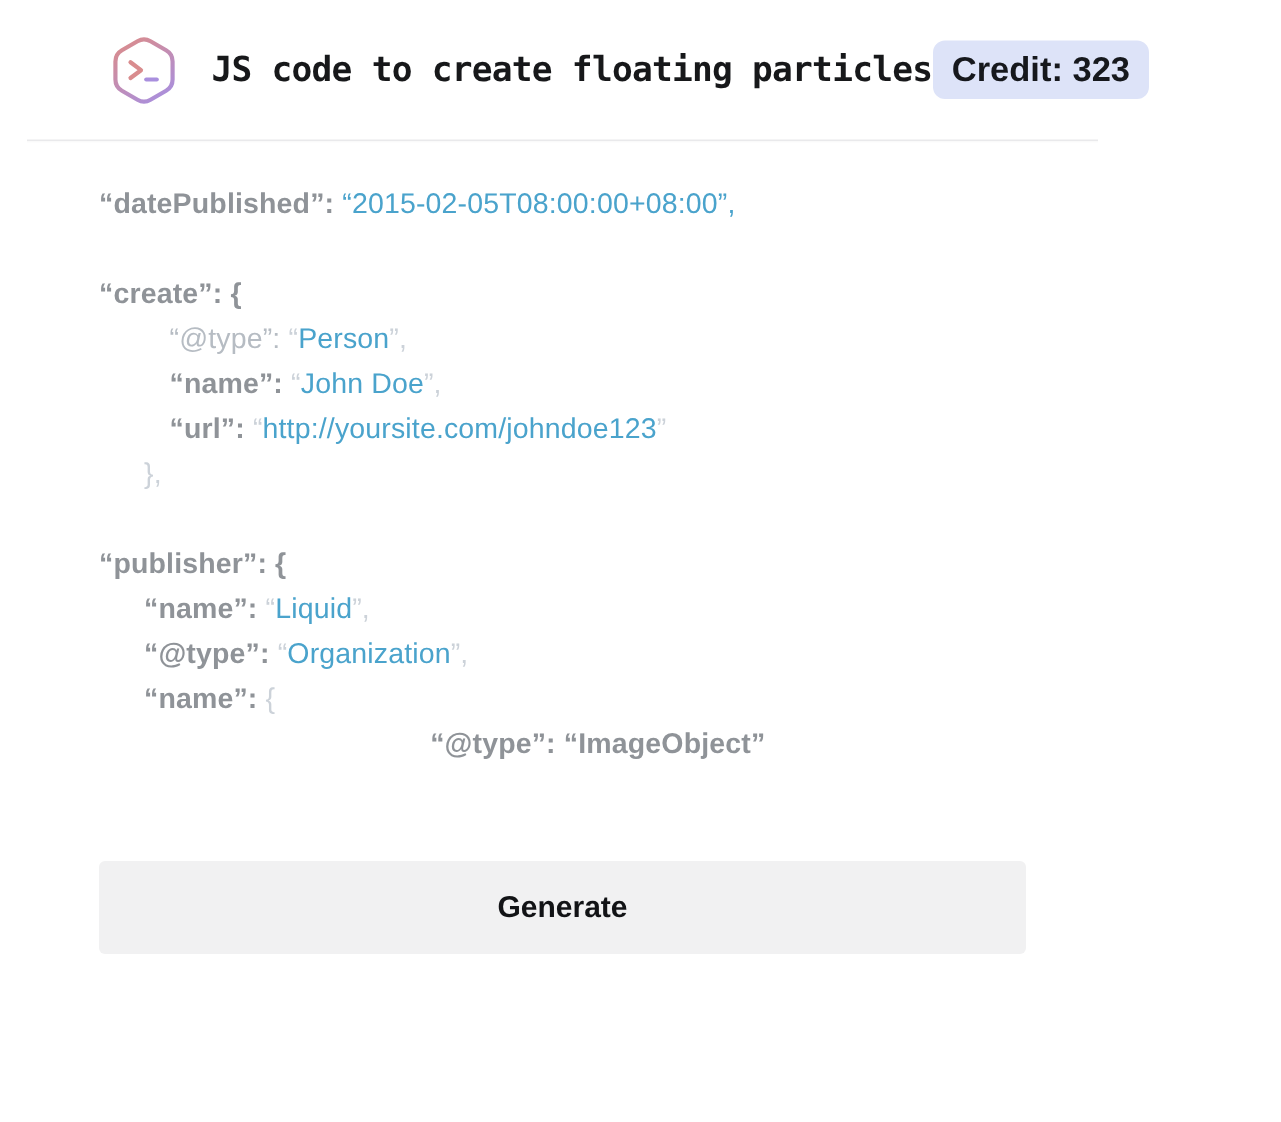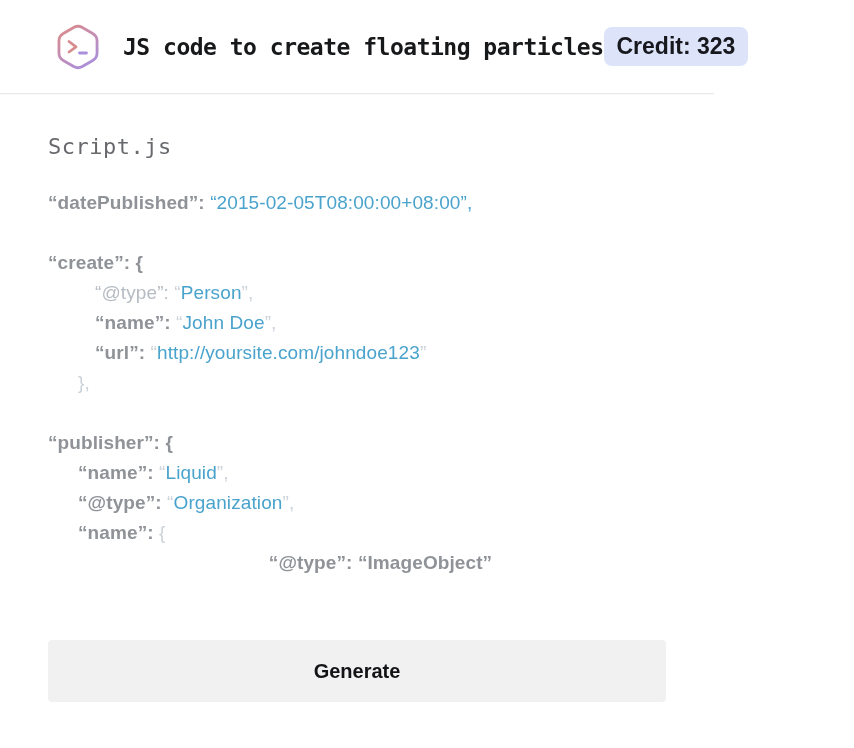--- a/index.html
+++ b/index.html
@@ -4,21 +4,21 @@
 <style>
   html, body {
     margin: 0;
     padding: 0;
     background: #ffffff;
     width: 854px;
     height: 748px;
     overflow: hidden;
     font-family: "Liberation Sans", sans-serif;
   }
-  .app { width: 714px; height: 748px; background: #fff; }
+  .app { width: 714px; height: 748px; background: #fff; margin-left: 18px; }
 
   
   header {
     box-sizing: border-box;
     height: 94px;
     display: flex;
     align-items: center;
     padding: 0 36px 0 55px;
     border-bottom: 1px solid var(--divider, #e9e9eb);
     box-shadow: 0 1px 0 rgba(0,0,0,0.02);
@@ -106,21 +106,20 @@
         <path d="M 27.33 5.5 L 37.72 11.5 Q 42.05 14 42.05 19 L 42.05 31 Q 42.05 36 37.72 38.5 L 27.33 44.5 Q 23 47 18.67 44.5 L 8.28 38.5 Q 3.95 36 3.95 31 L 3.95 19 Q 3.95 14 8.28 11.5 L 18.67 5.5 Q 23 3 27.33 5.5 Z" fill="none" stroke="url(#hexgrad)" stroke-width="2.8"></path>
         <path d="M 14 19.5 L 21 24.8 L 14 30" fill="none" stroke="var(--logo-top, #d98c8e)" stroke-width="2.8" stroke-linecap="round" stroke-linejoin="round"></path>
         <path d="M 24.5 31 L 31.5 31" fill="none" stroke="var(--logo-bottom, #a98fde)" stroke-width="2.8" stroke-linecap="round"></path>
       </svg>
     </span>
     <h1 class="page-title">JS code to create floating particles</h1>
     <div class="credit-badge">Credit: 323</div>
   </header>
 
   <main>
-    <div class="script-name">Script.js</div>
 
     <div class="code" id="code-lines">
         <div class="code-line"><span class="seg-key">“datePublished”: </span><span class="seg-value">“2015-02-05T08:00:00+08:00”,</span></div>
         <div class="code-line"></div>
         <div class="code-line"><span class="seg-key">“create”: {</span></div>
         <div class="code-line" style="padding-left: 47px;"><span class="seg-key_muted">“@type”: </span><span class="seg-punct">“</span><span class="seg-value">Person</span><span class="seg-punct">”,</span></div>
         <div class="code-line" style="padding-left: 47px;"><span class="seg-key">“name”: </span><span class="seg-punct">“</span><span class="seg-value">John Doe</span><span class="seg-punct">”,</span></div>
         <div class="code-line" style="padding-left: 47px;"><span class="seg-key">“url”: </span><span class="seg-punct">“</span><span class="seg-value">http://yoursite.com/johndoe123</span><span class="seg-punct">”</span></div>
         <div class="code-line" style="padding-left: 30px;"><span class="seg-punct">},</span></div>
         <div class="code-line"></div>

